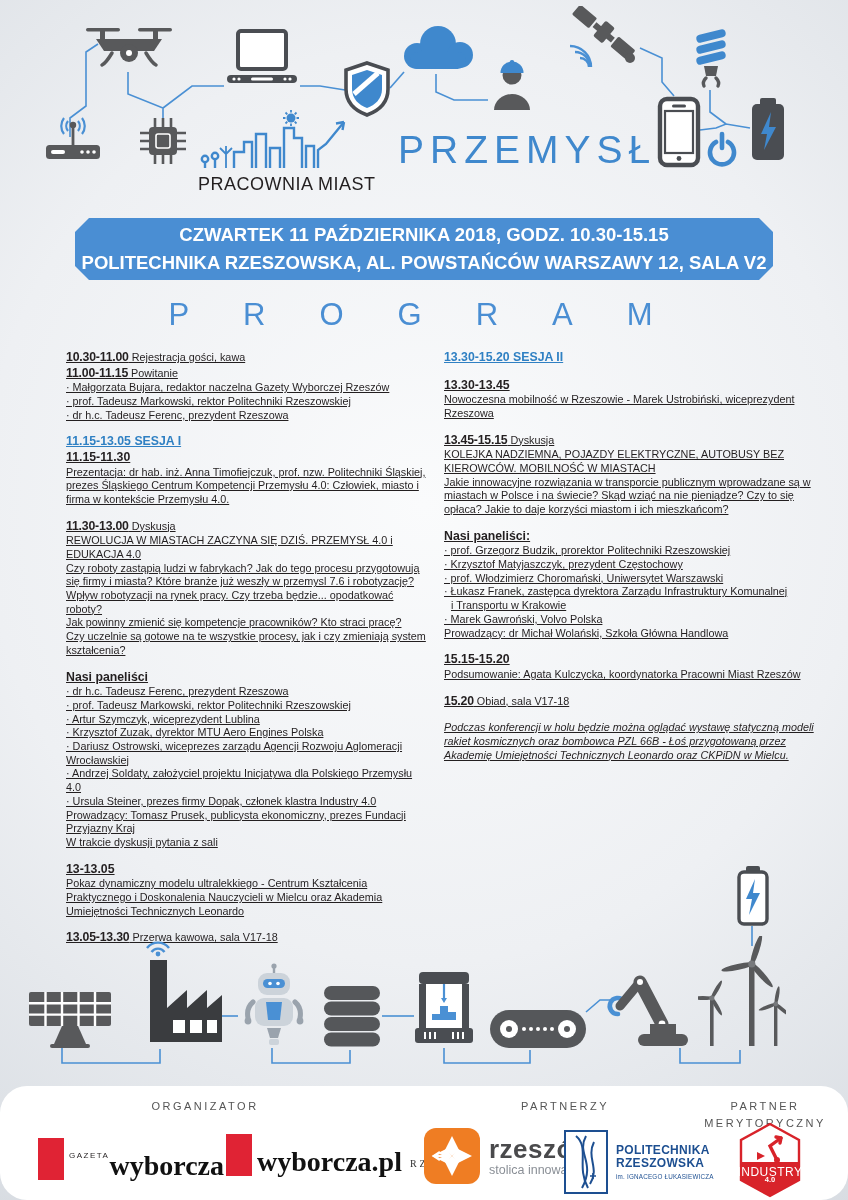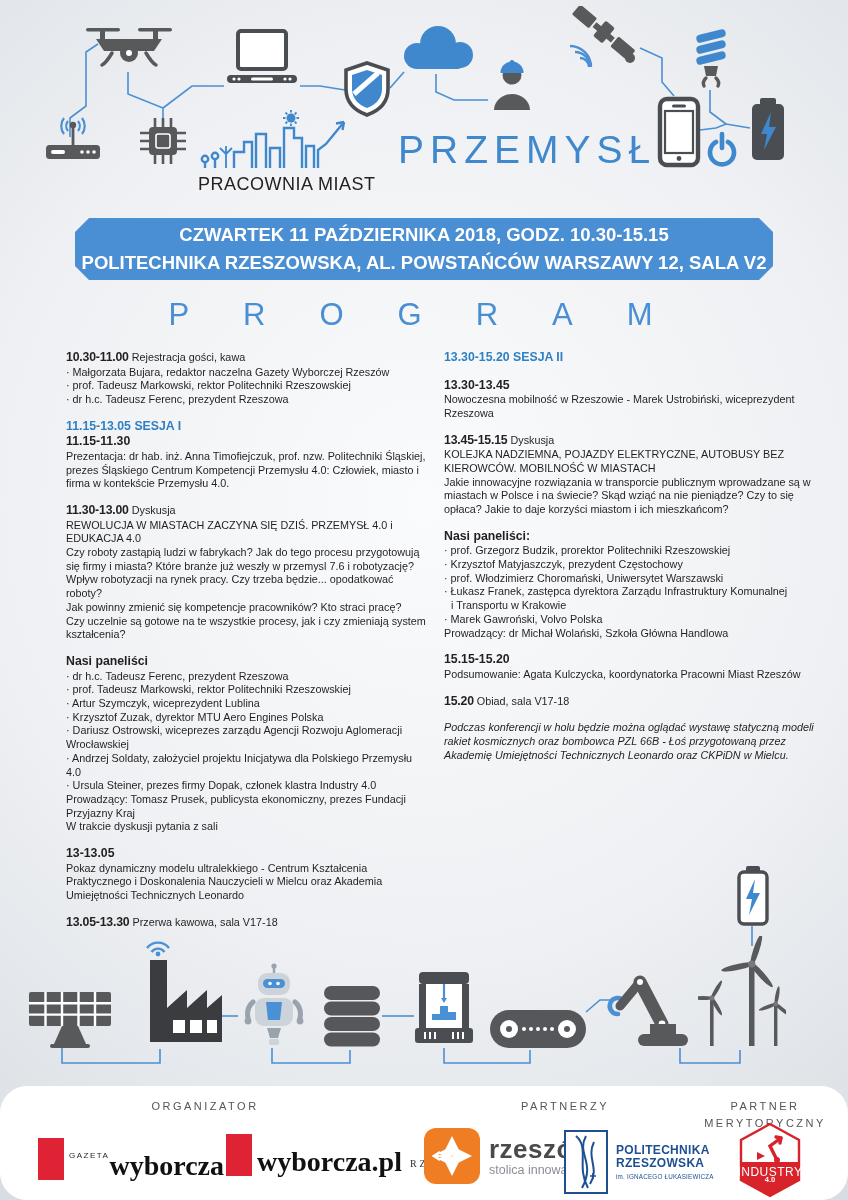--- a/index.html
+++ b/index.html
@@ -18,21 +18,21 @@
     clip-path:polygon(14px 0,684px 0,698px 14px,698px 48px,684px 62px,14px 62px,0 48px,0 14px);
     display:flex;flex-direction:column;justify-content:center;align-items:center;color:#fff;font-weight:bold;
     font-size:18.5px;line-height:1.5;text-align:center;}
   .program-heading{position:absolute;left:0;top:297px;width:100%;text-align:center;color:#4a8ed3;
     font-size:31px;letter-spacing:54px;margin-right:-54px;text-indent:27px;font-weight:400;}
   
   .col{position:absolute;top:350px;font-size:10.8px;line-height:1.27;}
   .col-left{left:66px;width:364px;}
   .col-right{left:444px;width:372px;}
   .block{margin-bottom:12px;}
-  .line{min-height:13px;}
+  .line{min-height:13px;text-decoration:underline;}
   .line strong{font-size:12.3px;letter-spacing:-.2px;}
   .sesja{color:#2f80c3;font-weight:bold;font-size:12.3px;}
   .bold{font-weight:bold;font-size:12.3px;}
   .it{font-style:italic;}
   .cont{padding-left:7px;}
   
   .footer{position:absolute;left:0;top:1086px;width:848px;height:114px;background:#ffffff;border-radius:27px;}
   .flabel{position:absolute;color:#555;font-size:11px;letter-spacing:2.5px;text-align:center;line-height:1.5;}
   .gw{position:absolute;display:flex;align-items:flex-end;gap:5px;}
   .gw .rb{width:26px;height:42px;background:#e02334;}
@@ -238,20 +238,21 @@
   <div class="banner">
     <div>CZWARTEK 11 PAŹDZIERNIKA 2018, GODZ. 10.30-15.15</div>
     <div>POLITECHNIKA RZESZOWSKA, AL. POWSTAŃCÓW WARSZAWY 12, SALA V2</div>
   </div>
 
   <div class="program-heading">PROGRAM</div>
 
   <div class="col col-left" id="col-left">
       <div class="block">
         <div class="line"><strong>10.30-11.00</strong> Rejestracja gości, kawa</div>
+        <div class="line"><strong>11.00-11.15</strong> Powitanie</div>
         <div class="line">· Małgorzata Bujara, redaktor naczelna Gazety Wyborczej Rzeszów</div>
         <div class="line">· prof. Tadeusz Markowski, rektor Politechniki Rzeszowskiej</div>
         <div class="line">· dr h.c. Tadeusz Ferenc, prezydent Rzeszowa</div>
       </div>
       <div class="block">
         <div class="line sesja">11.15-13.05 SESJA I</div>
         <div class="line bold">11.15-11.30</div>
         <div class="line">Prezentacja: dr hab. inż. Anna Timofiejczuk, prof. nzw. Politechniki Śląskiej, prezes Śląskiego Centrum Kompetencji Przemysłu 4.0: Człowiek, miasto i firma w kontekście Przemysłu 4.0.</div>
       </div>
       <div class="block">

